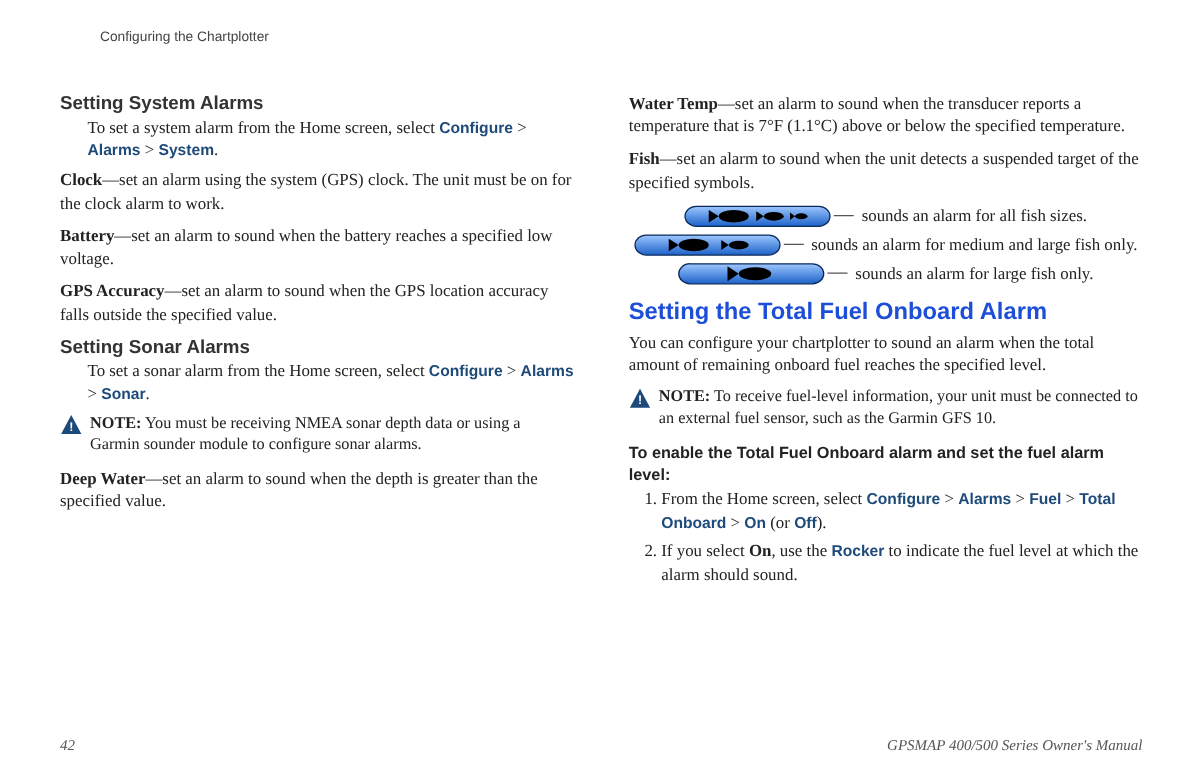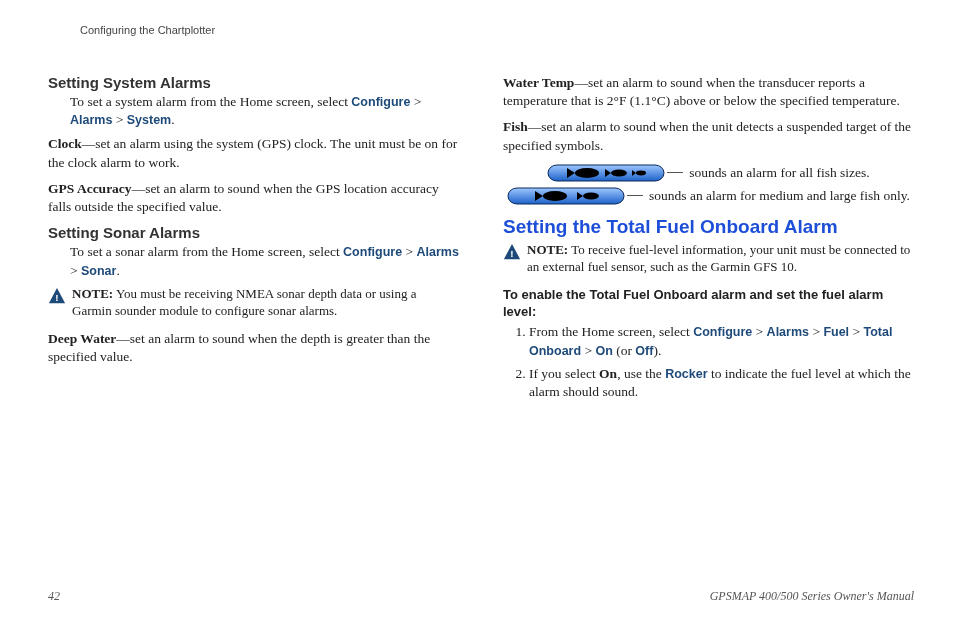--- a/index.html
+++ b/index.html
@@ -136,20 +136,23 @@
       <div class="h3">Setting System Alarms</div>
       <p class="intro">
         <span>To set a system alarm from the Home screen, select </span>
         <span class="link">Configure</span><span class="gt"> &gt; </span><span class="link">Alarms</span><span class="gt"> &gt; </span><span class="link">System</span>.
       </p>
 
       <p class="para">
         <span class="term">Clock</span><span>—set an alarm using the system (GPS) clock. The unit must be on for the clock alarm to work.</span>
       </p>
       <p class="para">
+        <span class="term">Battery</span><span>—set an alarm to sound when the battery reaches a specified low voltage.</span>
+      </p>
+      <p class="para">
         <span class="term">GPS Accuracy</span><span>—set an alarm to sound when the GPS location accuracy falls outside the specified value.</span>
       </p>
 
       <div class="h3">Setting Sonar Alarms</div>
       <p class="intro">
         <span>To set a sonar alarm from the Home screen, select </span>
         <span class="link">Configure</span><span class="gt"> &gt; </span><span class="link">Alarms</span><span class="gt"> &gt; </span><span class="link">Sonar</span>.
       </p>
 
       <div class="note-box">
@@ -164,21 +167,21 @@
         </span>
       </div>
 
       <p class="para">
         <span class="term">Deep Water</span><span>—set an alarm to sound when the depth is greater than the specified value.</span>
       </p>
     </div>
 
     <div class="col">
       <p class="para" style="margin-top:6px">
-        <span class="term">Water Temp</span><span>—set an alarm to sound when the transducer reports a temperature that is 2°F (1.1°C) above or below the specified temperature.</span>
+        <span class="term">Water Temp</span><span>—set an alarm to sound when the transducer reports a temperature that is 7°F (1.1°C) above or below the specified temperature.</span>
       </p>
       <p class="para">
         <span class="term">Fish</span><span>—set an alarm to sound when the unit detects a suspended target of the specified symbols.</span>
       </p>
 
       <div class="fish-row">
         <span class="fish-cap">
           <svg viewBox="0 0 118 20">
             <defs>
                 <linearGradient id="g1" x1="0" y1="0" x2="0" y2="1">
@@ -208,22 +211,36 @@
                 <ellipse cx="48" cy="10" rx="12" ry="5"></ellipse>
                 <polygon points="36,10 28,5 28,15"></polygon>
                 <ellipse cx="84" cy="10" rx="8" ry="3.5"></ellipse>
                 <polygon points="76,10 70,6 70,14"></polygon>
               </g>
           </svg>
         </span>
         <span class="fish-dash"></span>
         <span>sounds an alarm for medium and large fish only.</span>
       </div>
+      <div class="fish-row">
+        <span class="fish-cap">
+          <svg viewBox="0 0 118 20">
+            <rect x="1" y="2" rx="9" ry="9" width="116" height="16" fill="url(#g1)" stroke="#0a2a5a"></rect>
+            <g fill="#000">
+                <ellipse cx="62" cy="10" rx="13" ry="5.2"></ellipse>
+                <polygon points="49,10 40,4 40,16"></polygon>
+              </g>
+          </svg>
+        </span>
+        <span class="fish-dash"></span>
+        <span>sounds an alarm for large fish only.</span>
+      </div>
 
       <div class="h2">Setting the Total Fuel Onboard Alarm</div>
+      <p class="para">You can configure your chartplotter to sound an alarm when the total amount of remaining onboard fuel reaches the specified level.</p>
 
       <div class="note-box">
         <span class="note-icon">
           <svg viewBox="0 0 20 20">
               <polygon points="10,1 19,18 1,18" fill="#1e4a7a"></polygon>
               <text x="10" y="15" text-anchor="middle" font-size="11" font-family="Arial" fill="#fff" font-weight="bold">!</text>
             </svg>
         </span>
         <span>
           <span class="term">NOTE:</span><span> To receive fuel-level information, your unit must be connected to an external fuel sensor, such as the Garmin GFS 10.</span>

